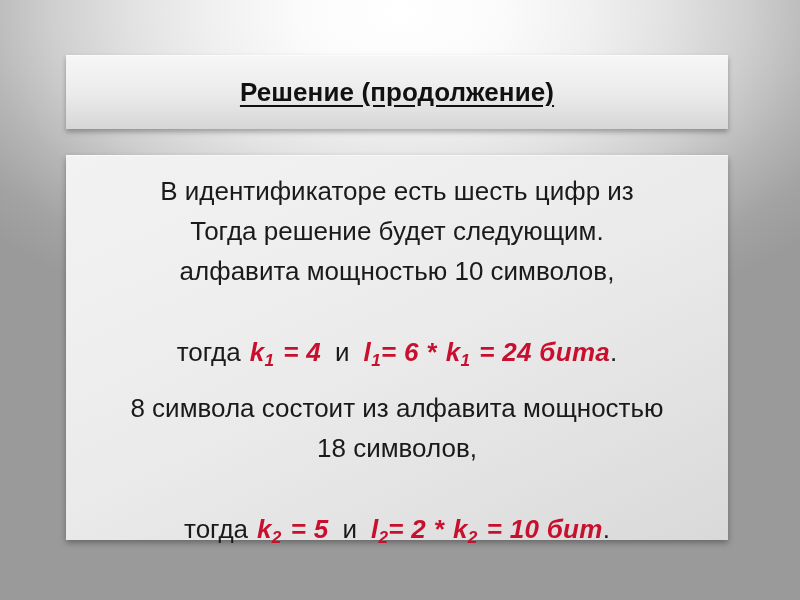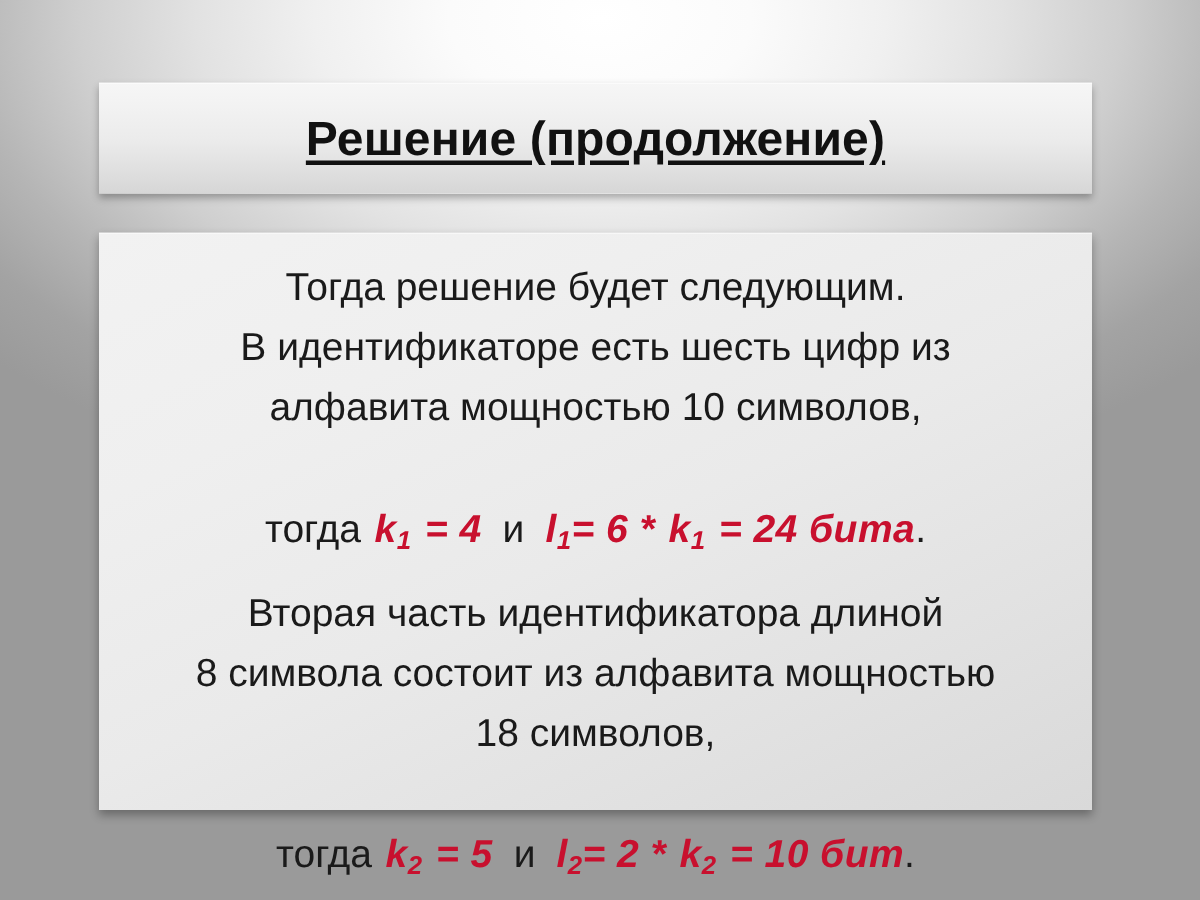--- a/index.html
+++ b/index.html
@@ -48,21 +48,21 @@
         #d6d6d6 100%);
     box-shadow:
       0 3px 5px rgba(0, 0, 0, 0.30),
       0 1px 0 rgba(255, 255, 255, 0.55) inset;
     display: flex;
     align-items: center;
     justify-content: center;
   }
 
   .title-text {
-    font-size: 32px;
+    font-size: 26px;
     font-weight: bold;
     color: #111111;
     text-decoration: underline;
     text-underline-offset: 4px;
     letter-spacing: 0.1px;
     white-space: nowrap;
     line-height: 1;
   }
 
   
@@ -146,33 +146,32 @@
 <div class="slide">
 
   <div class="title-plate">
     <span class="title-text">Решение (продолжение)</span>
   </div>
 
   <div class="body-plate">
     <div class="body-inner">
 
       <div class="para">
+        <div class="line">В идентификаторе есть шесть цифр из</div>
         <div class="line">Тогда решение будет следующим.</div>
-        <div class="line">В идентификаторе есть шесть цифр из</div>
         <div class="line">алфавита мощностью 10 символов,</div>
       </div>
 
       <div class="para">
         <div class="line formula">
           <span>тогда</span><span class="sp"></span><span class="redmath"><span>k</span><sub>1</sub><span class="sp"></span><span>= 4</span></span><span class="sp-wide"></span><span>и</span><span class="sp-wide"></span><span class="redmath"><span>l</span><sub>1</sub><span>= 6 *</span><span class="sp"></span><span>k</span><sub>1</sub><span class="sp"></span><span>= 24 бита</span></span><span>.</span>
         </div>
       </div>
 
       <div class="para block-gap">
-        <div class="line">Вторая часть идентификатора длиной</div>
         <div class="line">8 символа состоит из алфавита мощностью</div>
         <div class="line">18 символов,</div>
       </div>
 
       <div class="para">
         <div class="line formula">
           <span>тогда</span><span class="sp"></span><span class="redmath"><span>k</span><sub>2</sub><span class="sp"></span><span>= 5</span></span><span class="sp-wide"></span><span>и</span><span class="sp-wide"></span><span class="redmath"><span>l</span><sub>2</sub><span>= 2 *</span><span class="sp"></span><span>k</span><sub>2</sub><span class="sp"></span><span>= 10 бит</span></span><span>.</span>
         </div>
       </div>
 

